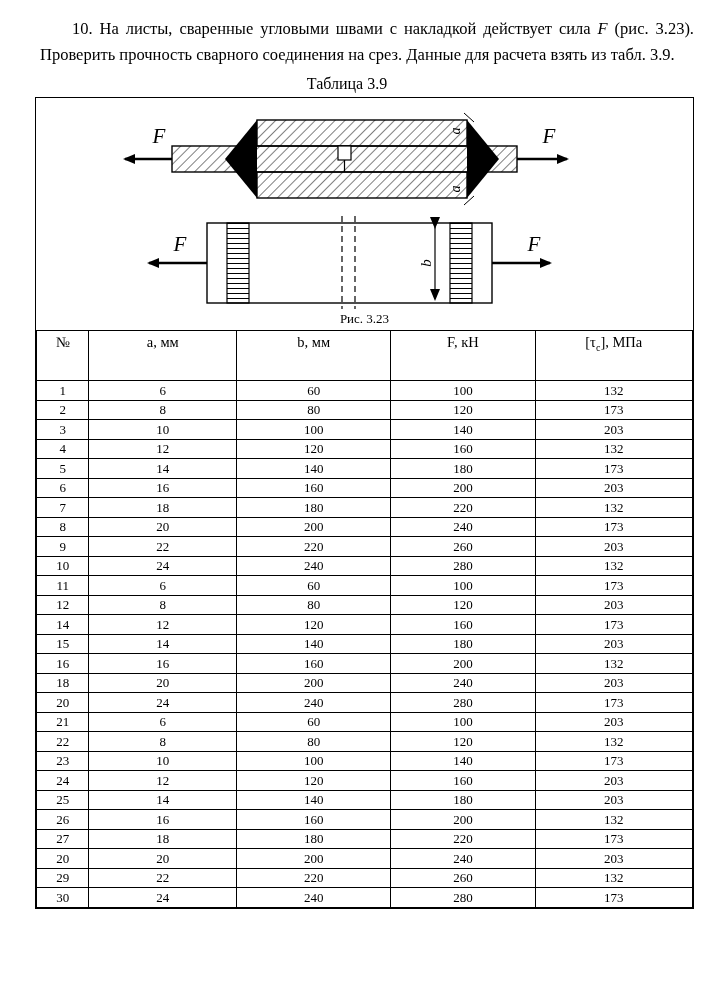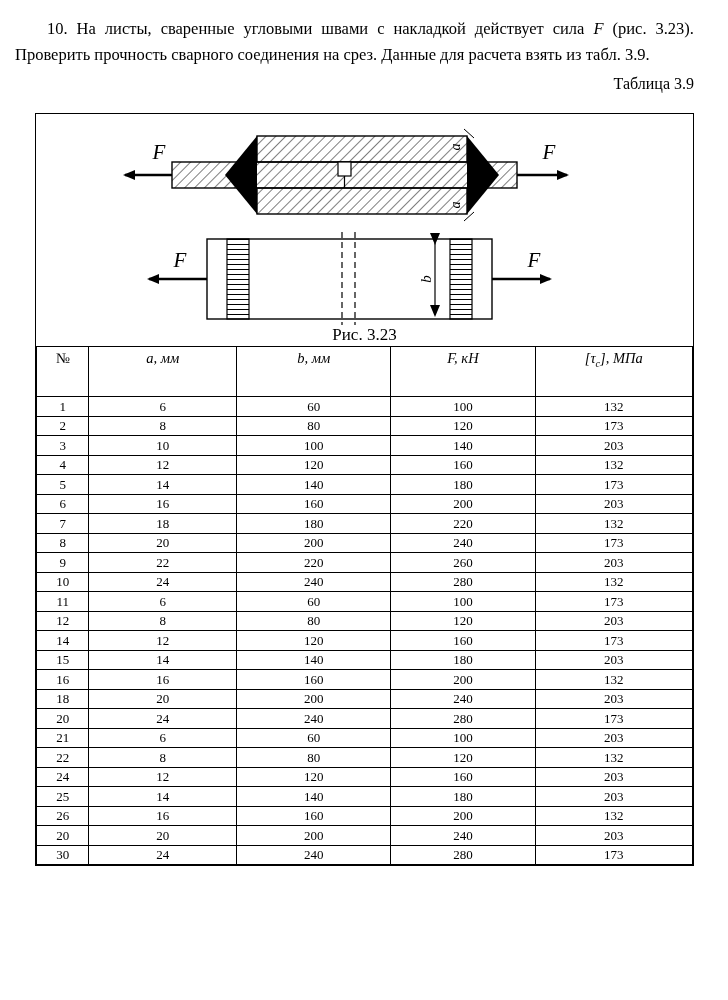--- a/index.html
+++ b/index.html
@@ -2,46 +2,46 @@
 <html><head>
 <meta charset="utf-8">
 <style>
   html,body { margin:0; padding:0; }
   body {
     width:728px; height:1000px; background:#ffffff; color:#000;
     font-family:"Liberation Serif","DejaVu Serif",serif;
     -webkit-font-smoothing:antialiased;
   }
   .problem {
-    margin:16px 34px 8px 15px;
+    margin:16px 34px 8px 40px;
     font-size:16.5px; line-height:1.55; text-align:justify;
     text-indent:32px;
   }
   .force-sym { font-style:italic; }
   .table-label {
-    text-align:right; margin:0 34px 20px 0; font-size:16px;
+    text-align:center; margin:0 34px 4px 0; font-size:16px;
   }
   .main-box {
     margin-left:35px; width:659px; border:1.5px solid #000;
     box-sizing:border-box; background:#fff;
   }
   .figure-area { padding-top:3px; }
   .figure-area svg { display:block; margin:0 auto; }
-  .fig-caption { text-align:center; font-size:17px; height:21px; line-height:20px; }
+  .fig-caption { text-align:center; font-size:13px; height:21px; line-height:20px; }
   table.data {
     border-collapse:collapse; width:100%; table-layout:fixed;
   }
   table.data th, table.data td {
     border:1px solid #000; text-align:center; padding:0;
   }
   table.data th {
     height:46px; vertical-align:top; font-weight:normal;
     font-size:14.5px; padding-top:3px;
   }
-  table.data th.it { font-style:italic; }
+  table.data th.it { }
   table.data td { height:18.5px; font-size:13px; line-height:1; }
   sub { font-size:10px; }
 </style>
 </head>
 <body>
 
 <div class="problem">
   <span>10.  На листы, сваренные угловыми швами с накладкой действует сила </span><span class="force-sym">F</span><span> (рис. 3.23). Проверить прочность сварного соединения на срез. Данные для расчета взять из табл. 3.9.</span>
 </div>
 
@@ -253,20 +253,27 @@
           <td>203</td>
         </tr>
         <tr>
           <td>22</td>
           <td>8</td>
           <td>80</td>
           <td>120</td>
           <td>132</td>
         </tr>
         <tr>
+          <td>23</td>
+          <td>10</td>
+          <td>100</td>
+          <td>140</td>
+          <td>173</td>
+        </tr>
+        <tr>
           <td>24</td>
           <td>12</td>
           <td>120</td>
           <td>160</td>
           <td>203</td>
         </tr>
         <tr>
           <td>25</td>
           <td>14</td>
           <td>140</td>
@@ -274,25 +281,39 @@
           <td>203</td>
         </tr>
         <tr>
           <td>26</td>
           <td>16</td>
           <td>160</td>
           <td>200</td>
           <td>132</td>
         </tr>
         <tr>
-          <td>20</td>
-          <td>20</td>
-          <td>200</td>
-          <td>240</td>
-          <td>203</td>
+          <td>27</td>
+          <td>18</td>
+          <td>180</td>
+          <td>220</td>
+          <td>173</td>
+        </tr>
+        <tr>
+          <td>20</td>
+          <td>20</td>
+          <td>200</td>
+          <td>240</td>
+          <td>203</td>
+        </tr>
+        <tr>
+          <td>29</td>
+          <td>22</td>
+          <td>220</td>
+          <td>260</td>
+          <td>132</td>
         </tr>
         <tr>
           <td>30</td>
           <td>24</td>
           <td>240</td>
           <td>280</td>
           <td>173</td>
         </tr>
       </tbody>
   </table>

